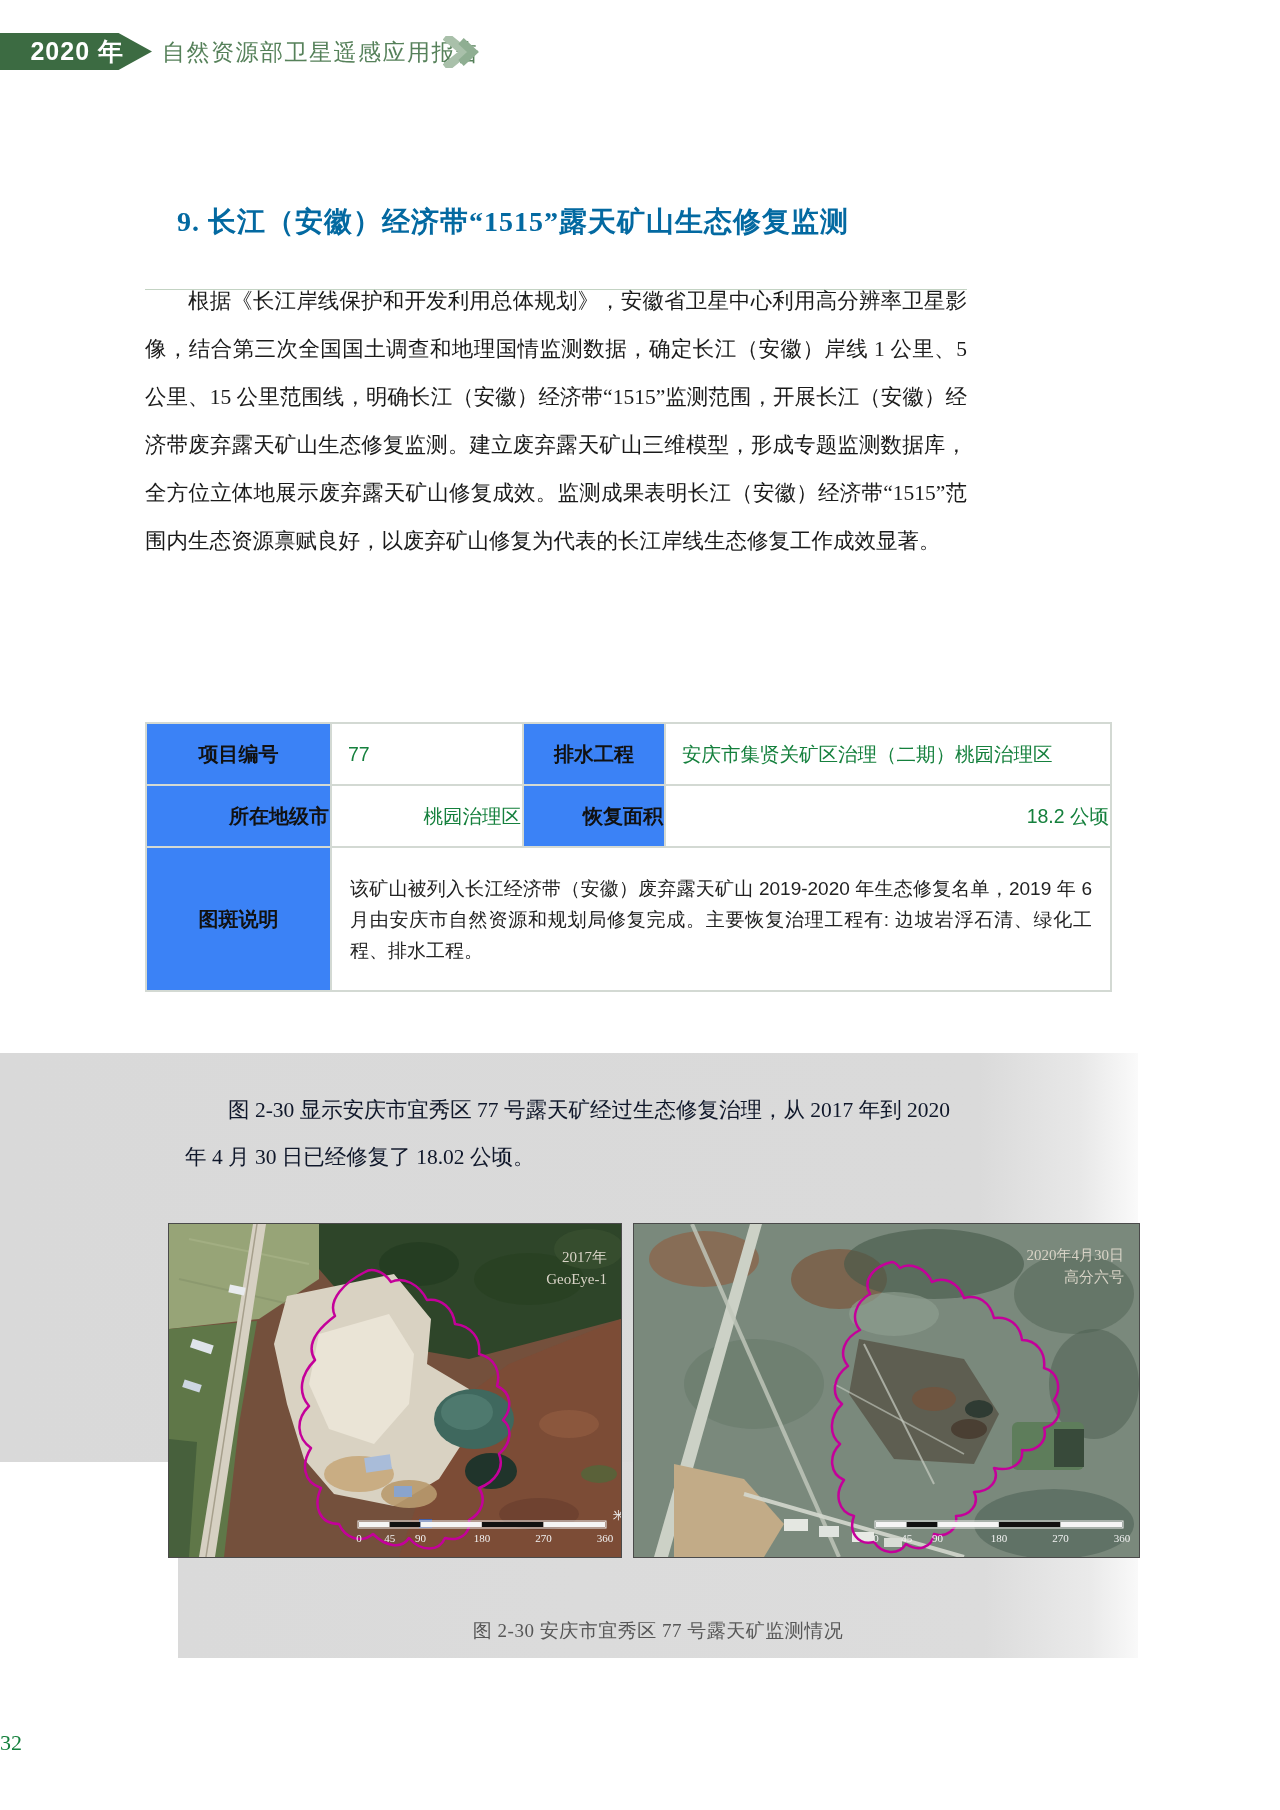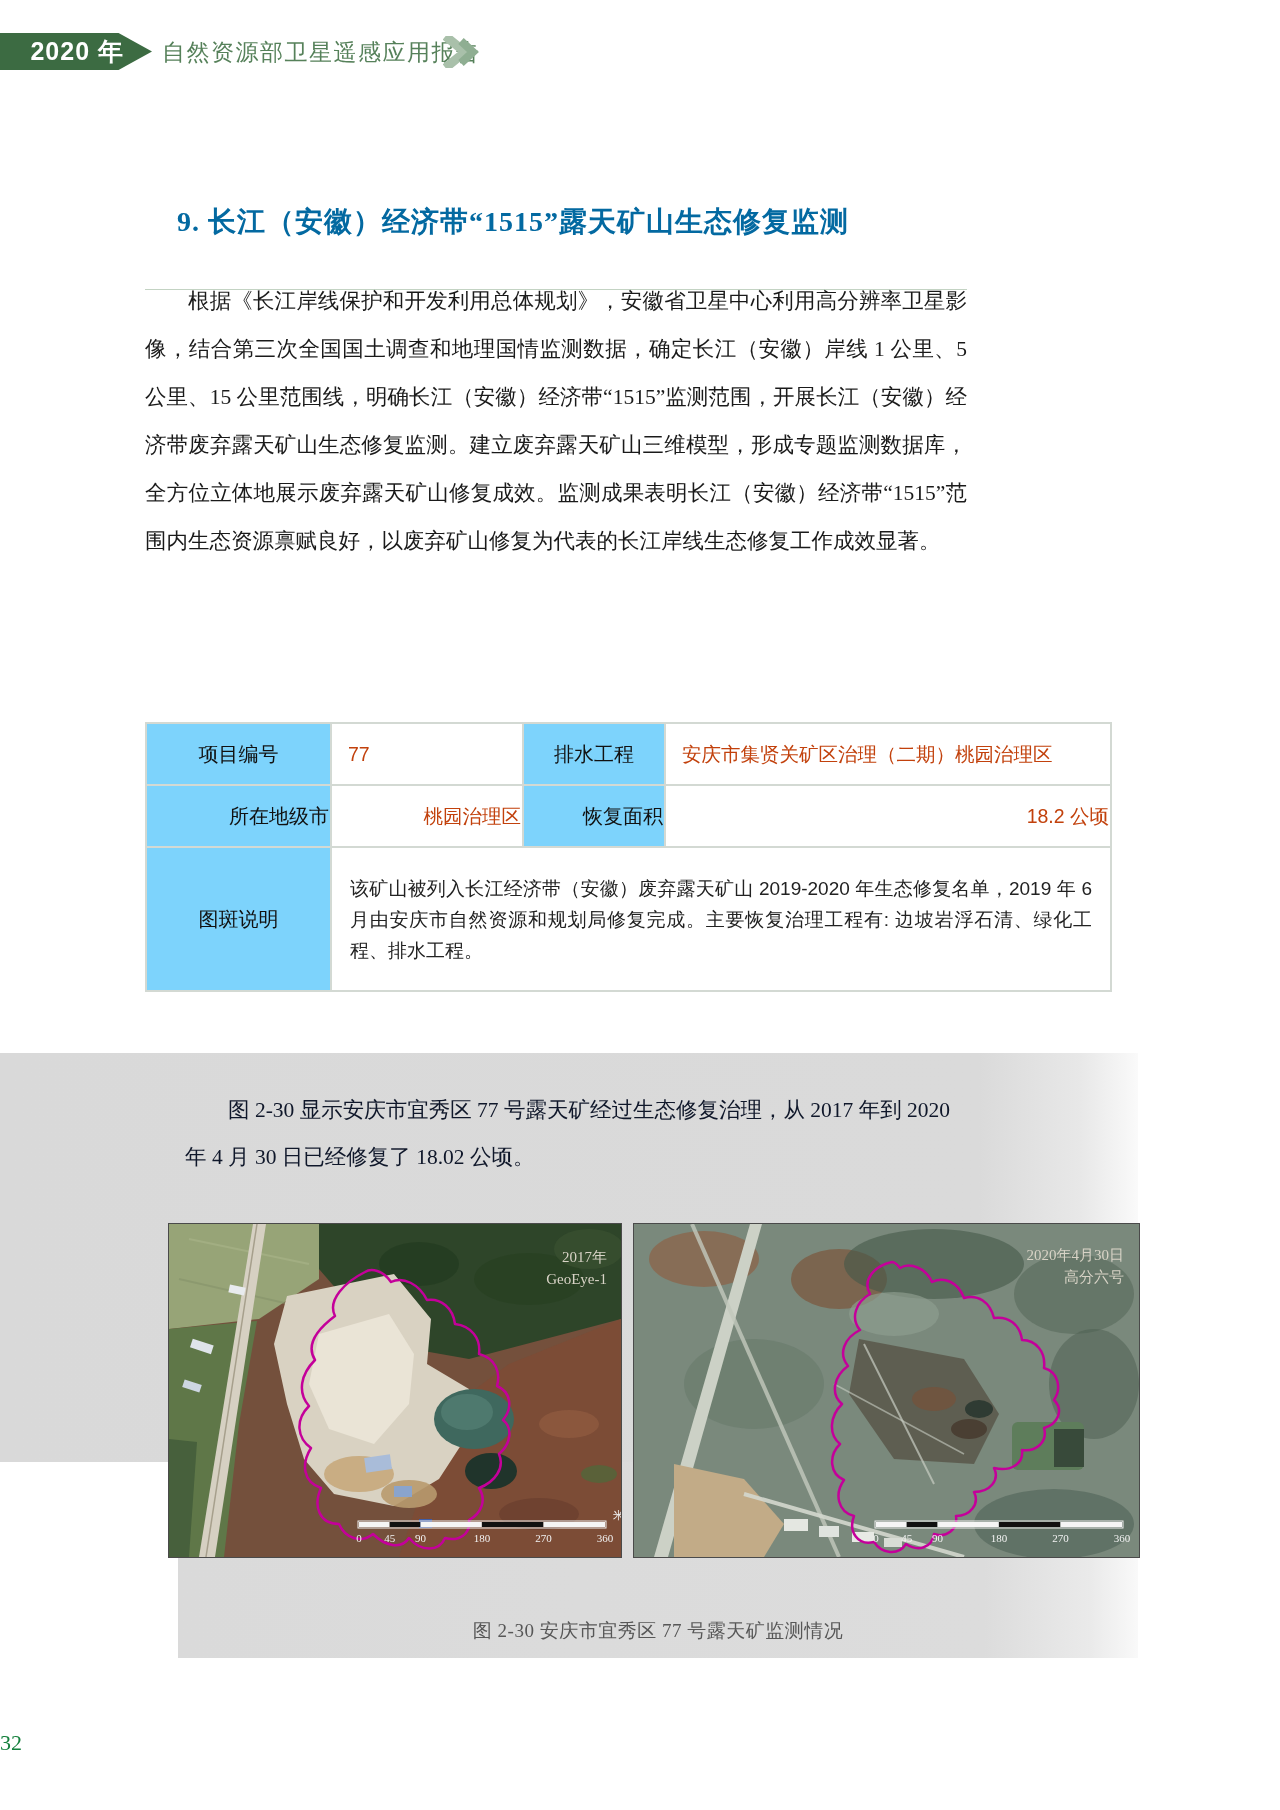--- a/index.html
+++ b/index.html
@@ -21,24 +21,24 @@
   .sec-title{position:absolute;left:145px;top:203px;width:880px;
              font-size:28px;font-weight:bold;letter-spacing:1px;color:#0369a1;margin-left:32px;}
   .title-rule{position:absolute;left:145px;top:289px;width:822px;height:1px;background:#c3d3c3;}
   .para{position:absolute;left:145px;top:277px;width:822px;
         font-size:21.5px;line-height:48px;text-align:justify;text-indent:2em;color:#1a1a1a;}
 
   
   .ptable{position:absolute;left:145px;top:722px;width:967px;border-collapse:separate;
           border-spacing:2px;background:#d3d9d3;table-layout:fixed;}
   .ptable td{box-sizing:border-box;}
-  .th-cell{background:#7dd3fc;font-family:"Liberation Sans","DejaVu Sans",sans-serif;
-           font-weight:normal;font-size:20px;color:#111;text-align:center;vertical-align:middle;}
+  .th-cell{background:#3b82f6;font-family:"Liberation Sans","DejaVu Sans",sans-serif;
+           font-weight:bold;font-size:20px;color:#111;text-align:center;vertical-align:middle;}
   .val-cell{background:#ffffff;font-family:"Liberation Sans","DejaVu Sans",sans-serif;
-            font-size:19.5px;color:#c2410c;text-align:left;vertical-align:middle;padding-left:16px;}
+            font-size:19.5px;color:#15803d;text-align:left;vertical-align:middle;padding-left:16px;}
   .row-a td{height:60px;}
   .row-b td{height:60px;text-align:right;}
   .row-c td{height:142px;}
   .desc-cell{background:#ffffff;font-family:"Liberation Sans","DejaVu Sans",sans-serif;
              font-size:19px;line-height:31px;color:#222;padding:12px 18px;text-align:justify;
              vertical-align:middle;}
 
   
   .gray-a{position:absolute;left:0;top:1053px;width:1138px;height:409px;
           background:linear-gradient(to right,#d9d9d9 0%,#dadada 86%,#e8e8e8 95%,#fafafa 100%);}

